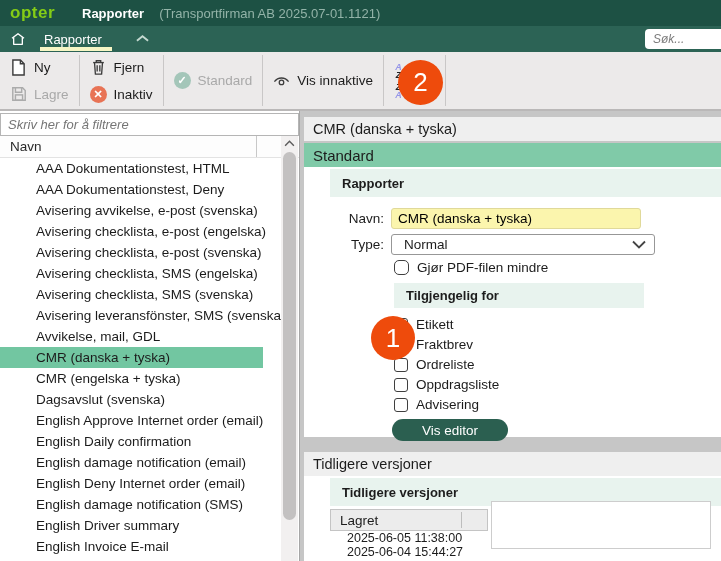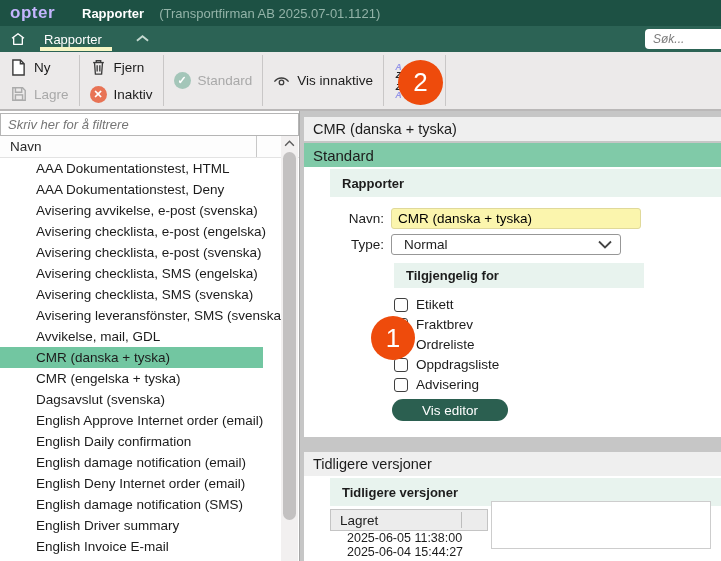--- a/index.html
+++ b/index.html
@@ -1,21 +1,21 @@
 <!DOCTYPE html>
 <html><head>
 <meta charset="utf-8">
 <style>
   * { margin:0; padding:0; box-sizing:border-box; }
   html,body { width:721px; height:561px; overflow:hidden; background:#fff;
     font-family:"Liberation Sans", sans-serif; color:#1c1c1c; }
 
   
   .topbar { height:26px; background:#1d5144; display:flex; align-items:center; }
-  .logo { color:#c4b5fd; font-weight:bold; font-size:17px; margin-left:10px; letter-spacing:.5px; }
+  .logo { color:#84cc16; font-weight:bold; font-size:17px; margin-left:10px; letter-spacing:.5px; }
   .module-name { color:#fff; font-size:13px; margin-left:27px; font-weight:bold; }
   .instance-name { color:#93b3a8; font-size:13px; margin-left:15px; }
 
   .navbar { height:26px; background:#2c6355; display:flex; align-items:center; position:relative; }
   .home-btn { margin-left:9px; width:18px; height:18px; display:flex; align-items:center; justify-content:center; }
   .nav-tab { margin-left:15px; height:26px; display:flex; flex-direction:column; justify-content:center; position:relative; padding:0 2px; }
   .nav-tab .tab-label { color:#fff; font-size:13px; }
   .nav-tab .tab-underline { position:absolute; bottom:1px; left:-2px; right:-8px; height:4px; background:#f6f6c5; }
   .nav-chevron { color:#bfd6cd; margin-left:32px; font-size:12px; }
   .search-box { position:absolute; right:0; top:3px; width:76px; height:20px; background:#fff;
@@ -74,21 +74,21 @@
   .section-header { height:24px; background:#80caa8; display:flex; align-items:center; padding-left:9px;
     font-size:15px; margin-top:2px; }
   .section-body { background:#fff; height:270px; }
   .subsection-bar { margin-left:26px; height:28px; background:#e8f3ee; display:flex; align-items:center;
     padding-left:12px; font-size:13px; font-weight:bold; margin-top:2px; }
   .form-row { display:flex; align-items:center; margin-top:5px; }
   .form-row.first { margin-top:11px; }
   .form-label { width:80px; text-align:right; font-size:13.5px; flex:0 0 auto; }
   .name-input { margin-left:7px; width:250px; height:21px; background:#fbf5ad; border:1px solid #e0d99a;
     border-radius:3px; font-size:13.5px; padding-left:6px; font-family:inherit; }
-  .type-select { margin-left:7px; width:230px; height:21px; background:#fff; border:1px solid #979797;
+  .type-select { margin-left:7px; width:264px; height:21px; background:#fff; border:1px solid #979797;
     border-radius:3px; display:flex; align-items:center; font-size:13.5px; }
   .type-select .sel-text { padding-left:12px; flex:1; }
   .type-select .sel-chev { margin-right:8px; display:flex; }
   .cb-row { display:flex; align-items:center; gap:8px; margin-left:90px; height:17px; font-size:13.5px; }
   .cb-box { width:14px; height:14px; border:1.5px solid #3f3f3f; border-radius:3px; background:#fff;
     display:flex; align-items:center; justify-content:center; font-size:11px; font-weight:bold; color:#111; flex:0 0 auto; }
   .cb-box.round { border-radius:5px; width:15px; height:15px; }
   .available-bar { margin-left:90px; margin-top:8px; width:250px; height:25px; background:#e8f3ee;
     display:flex; align-items:center; padding-left:12px; font-size:13px; font-weight:bold; }
   .cb-list { margin-top:8px; display:flex; flex-direction:column; gap:3px; }
@@ -291,20 +291,24 @@
         <div class="type-select">
           <span class="sel-text">Normal</span>
           <span class="sel-chev">
             <svg width="14" height="9" viewBox="0 0 14 9" fill="none" stroke="#444" stroke-width="1.8">
                 <polyline points="1,1.5 7,7.5 13,1.5"></polyline>
               </svg>
           </span>
         </div>
       </div>
 
+      <div class="form-row" style="margin-left:90px;">
+        <span class="cb-box round"></span>
+        <span style="margin-left:8px; font-size:13.5px;">Gjør PDF-filen mindre</span>
+      </div>
 
       <div class="available-bar">
         <span>Tilgjengelig for</span>
       </div>
 
       <div class="cb-list">
         <div class="cb-row">
           <span class="cb-box"></span>
           <span>Etikett</span>
         </div>

